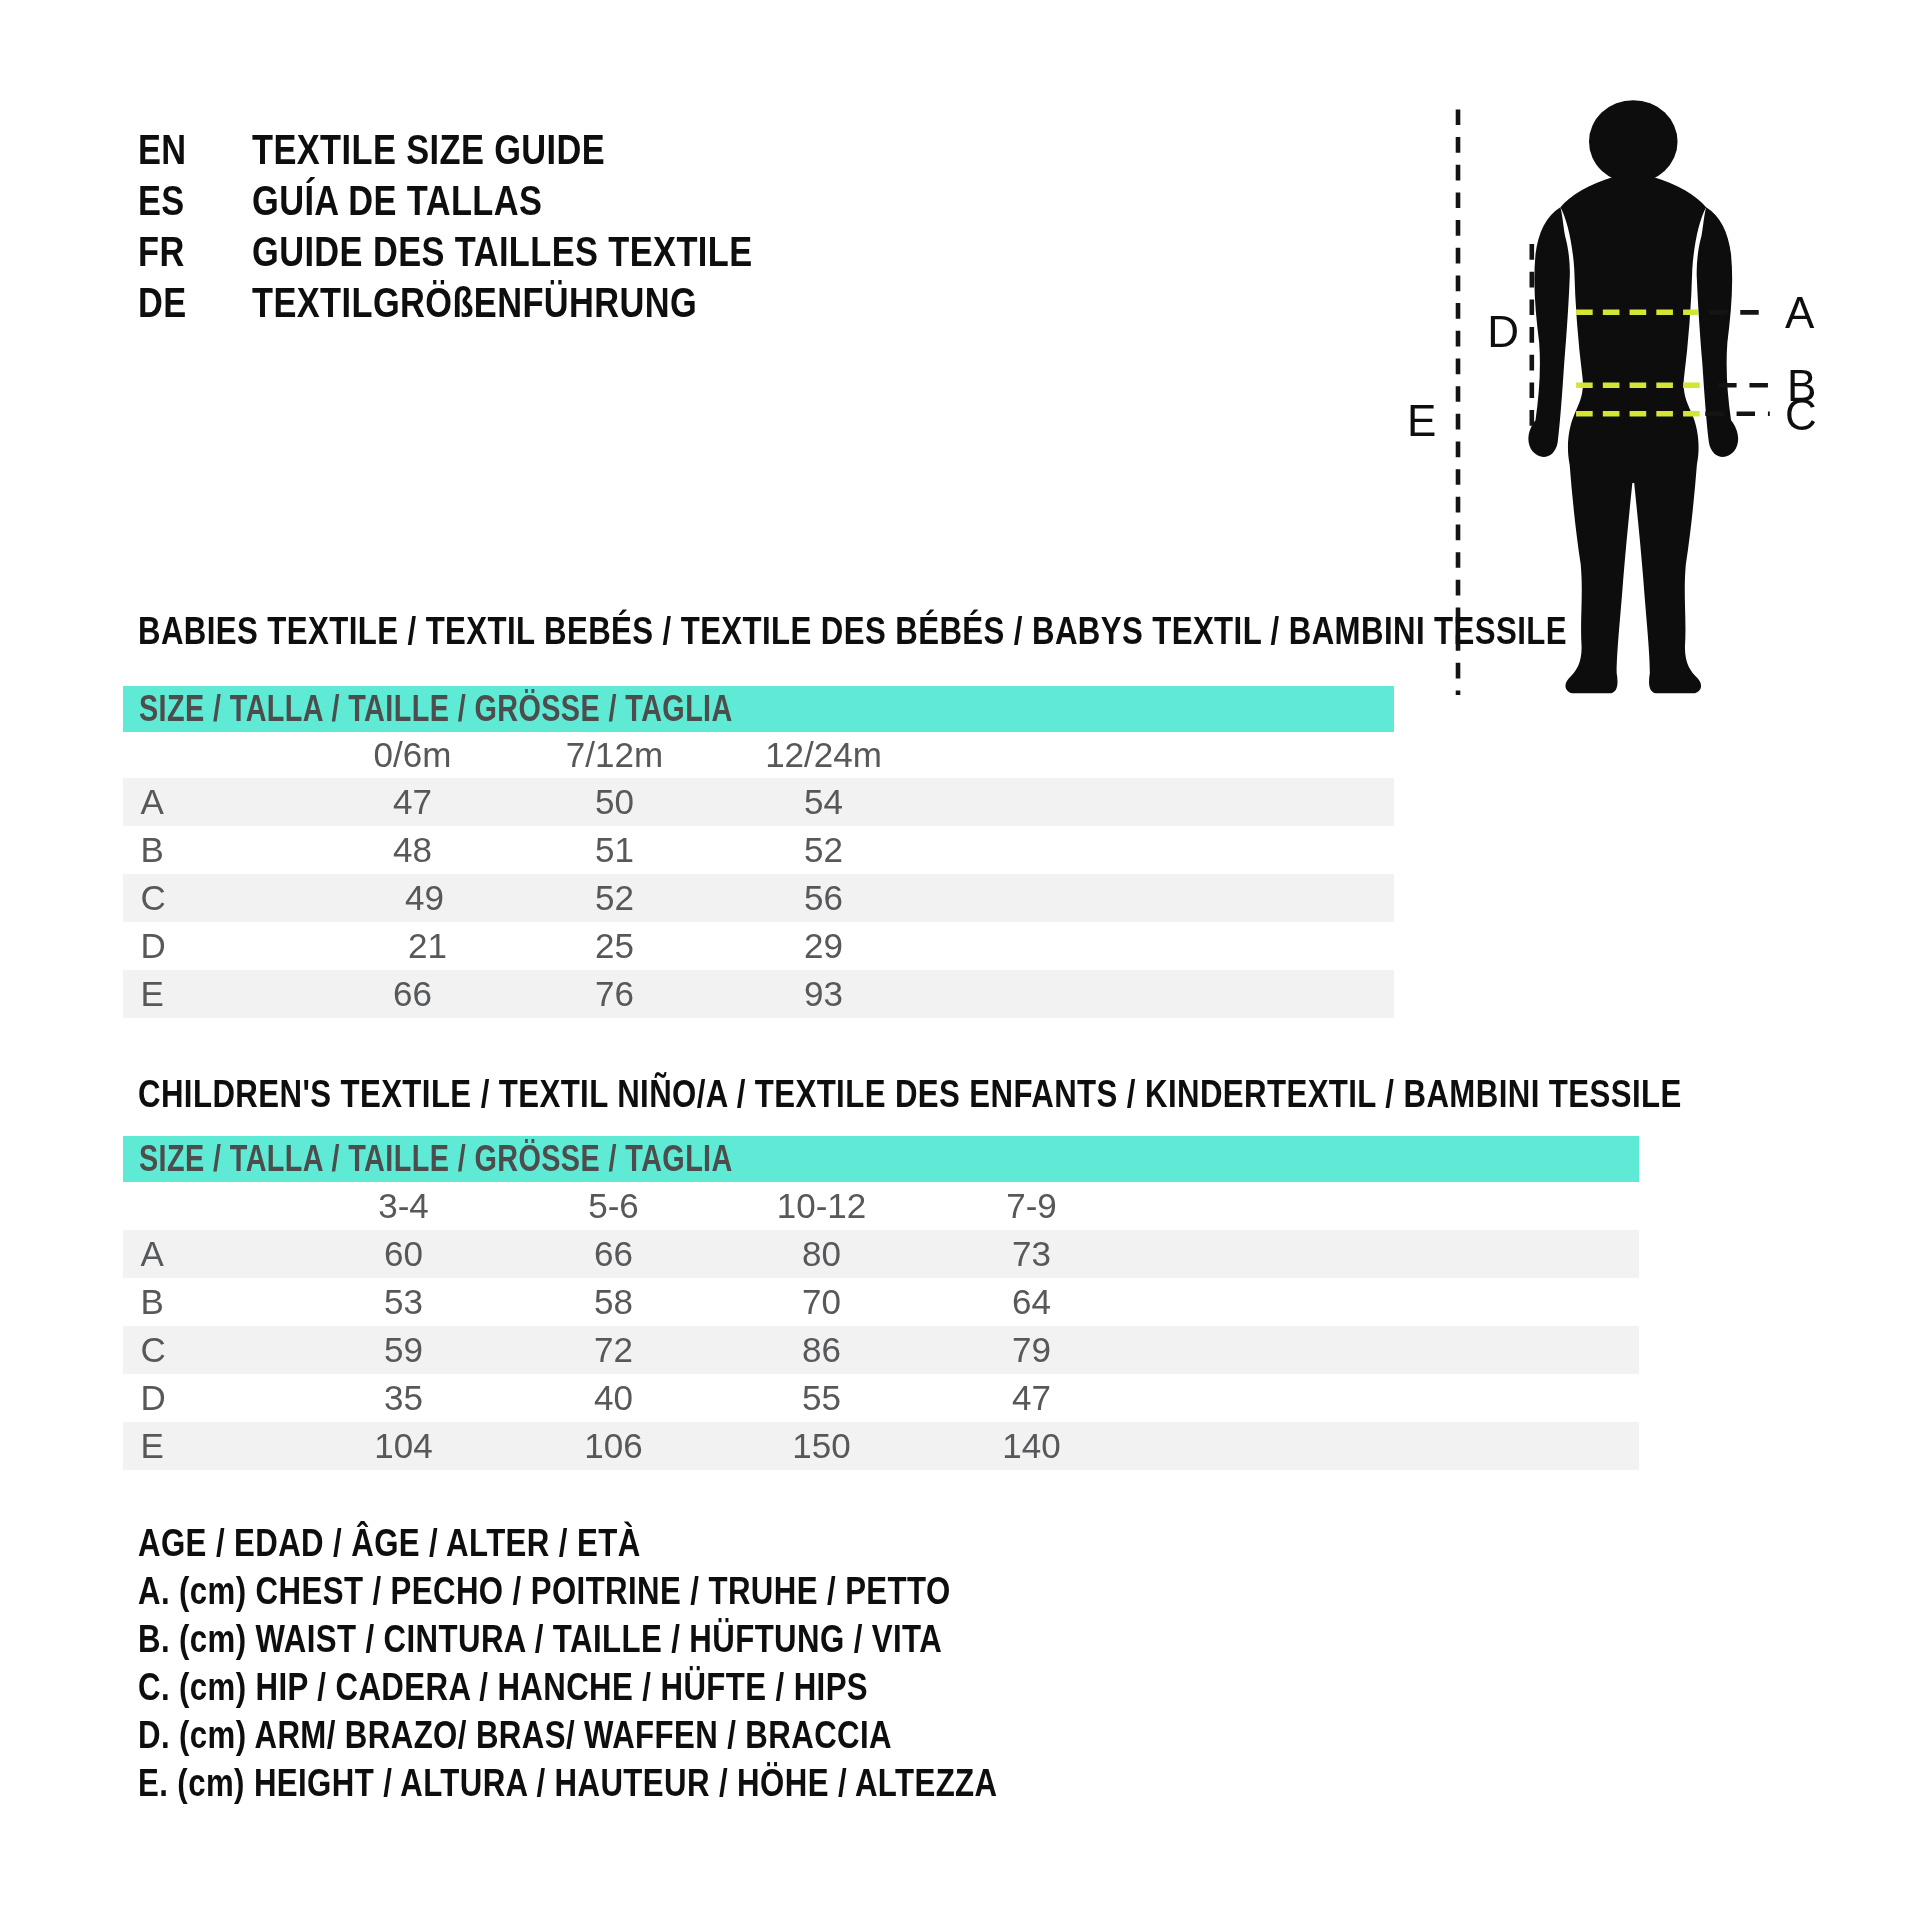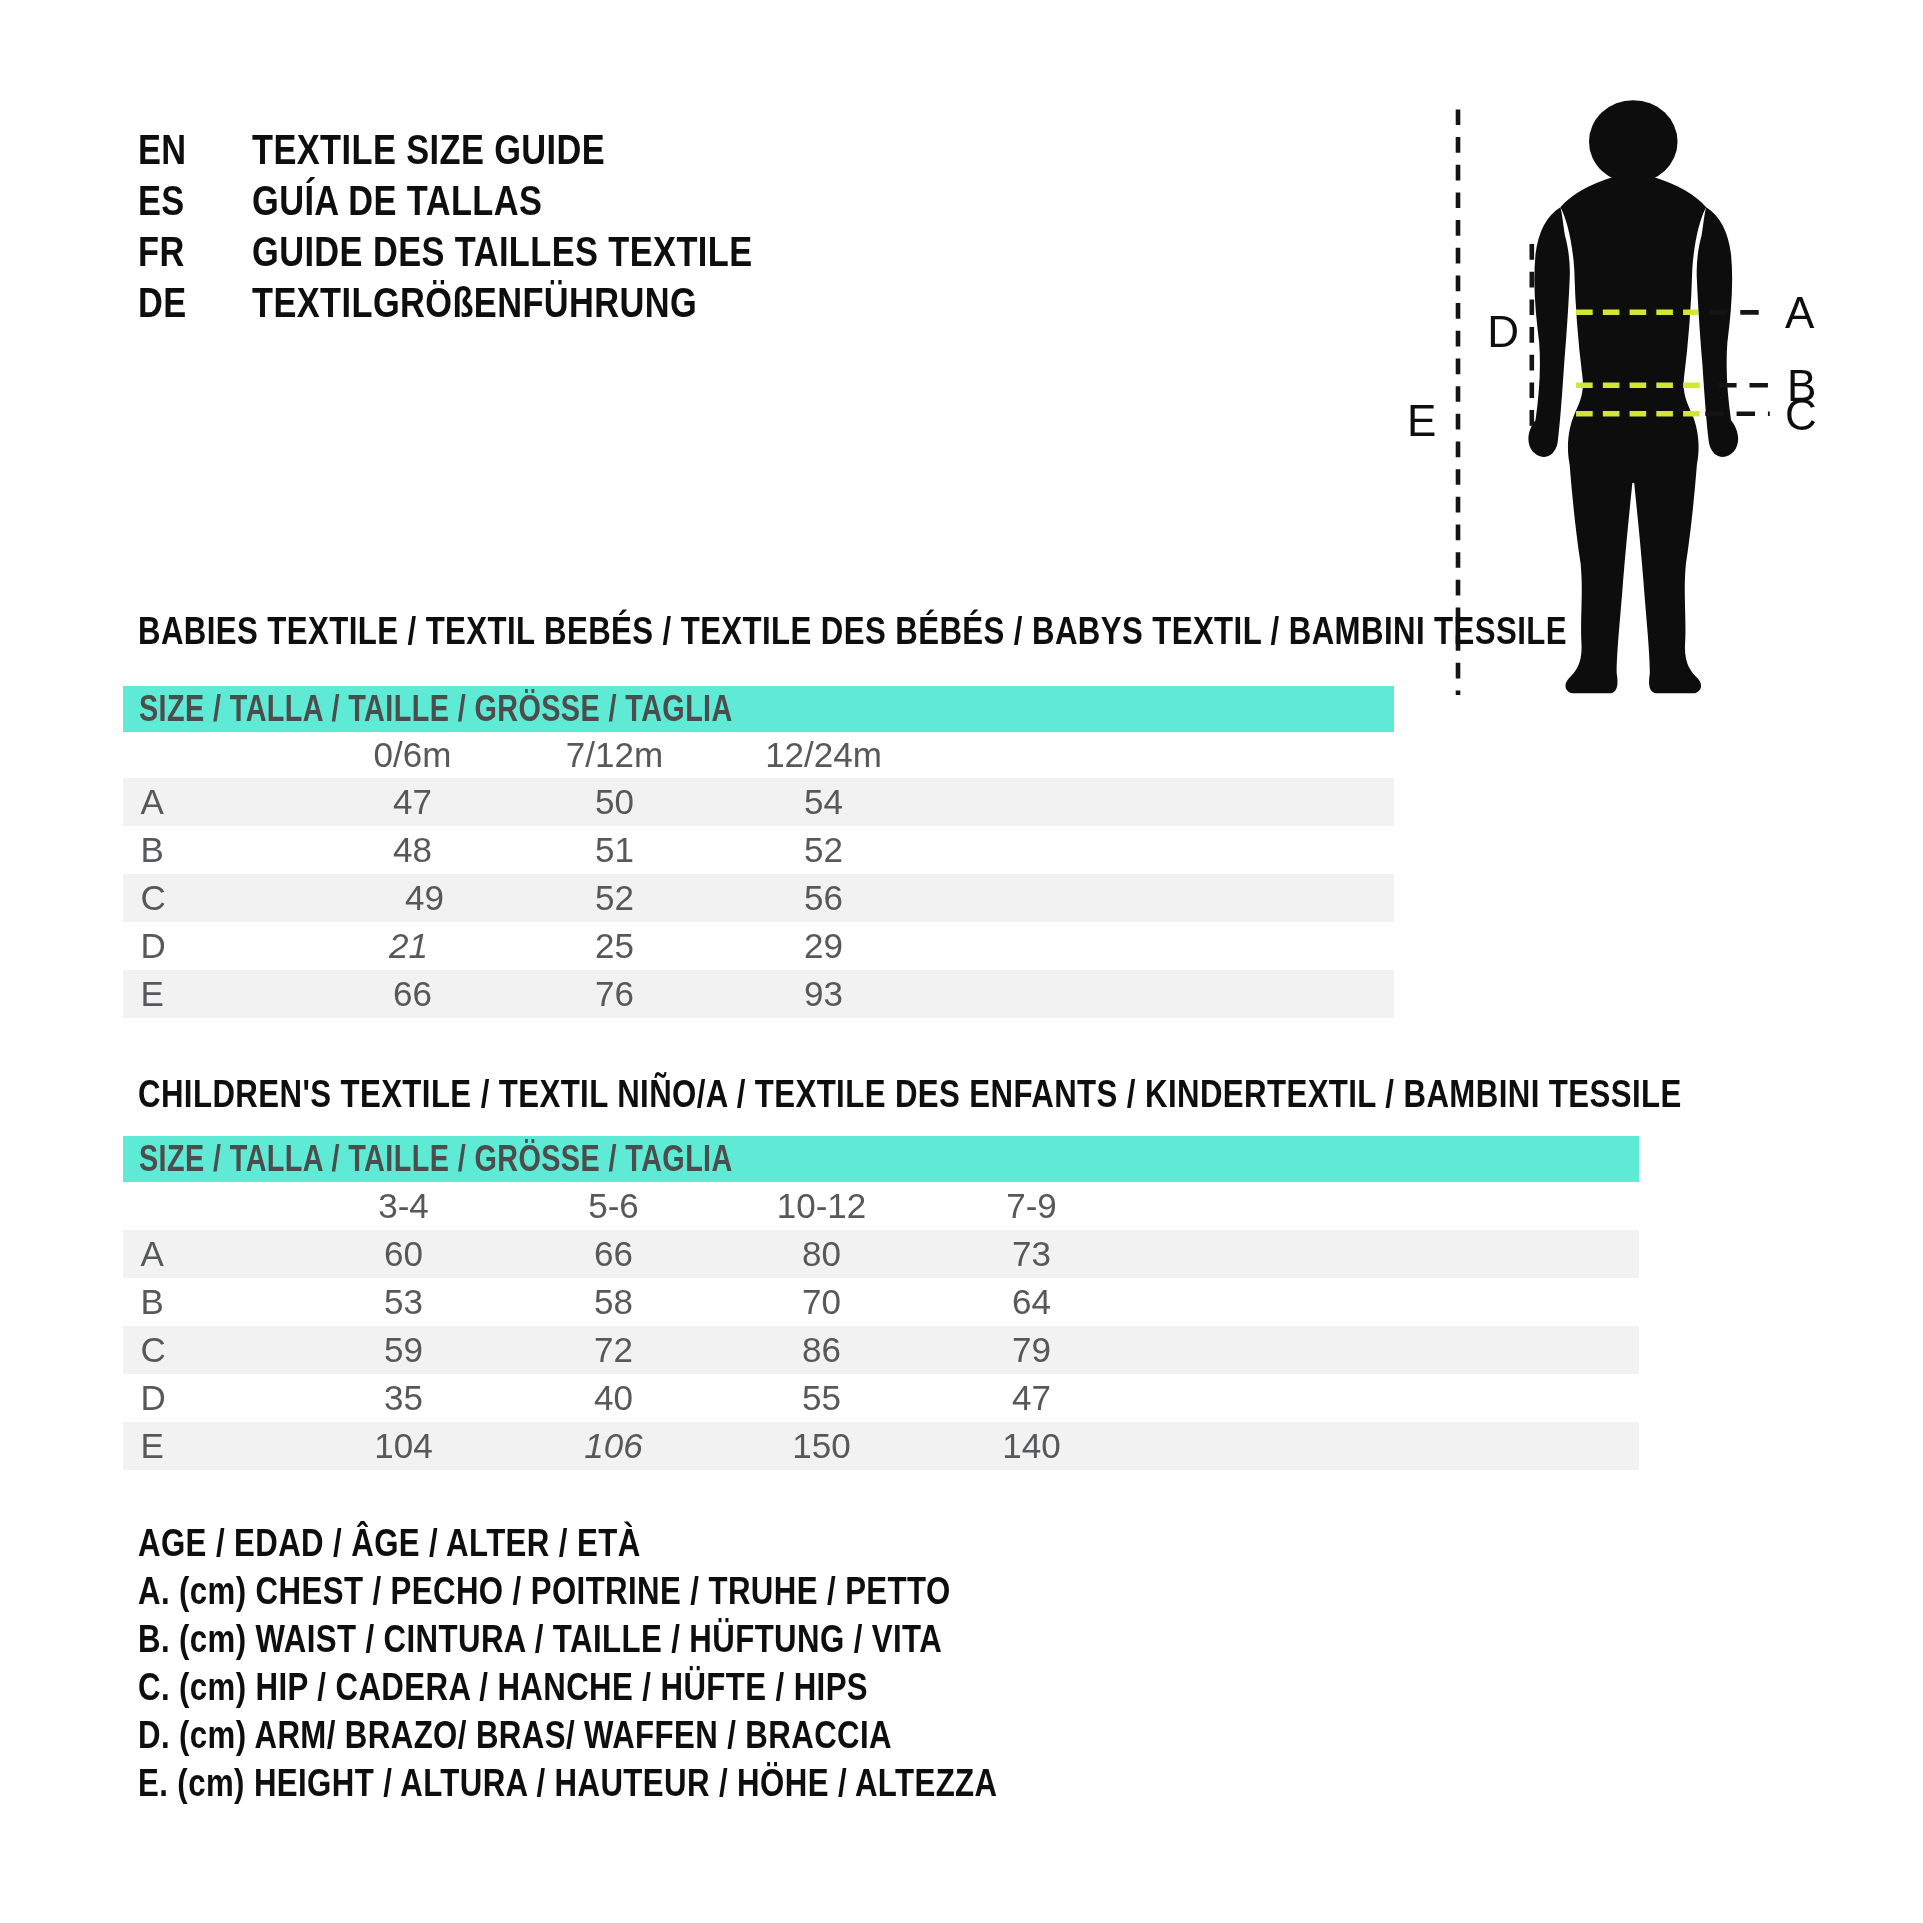--- a/index.html
+++ b/index.html
@@ -177,21 +177,21 @@
       <span class="cell" style="left:701px;">52</span>
     </div>
     <div class="row stripe">
       <span class="rlabel">C</span>
       <span class="cell" style="left:302px;">49</span>
       <span class="cell" style="left:492px;">52</span>
       <span class="cell" style="left:701px;">56</span>
     </div>
     <div class="row">
       <span class="rlabel">D</span>
-      <span class="cell" style="left:286px;font-style:italic;">21</span>
+      <span class="cell" style="left:305px;">21</span>
       <span class="cell" style="left:492px;">25</span>
       <span class="cell" style="left:701px;">29</span>
     </div>
     <div class="row stripe">
       <span class="rlabel">E</span>
       <span class="cell" style="left:290px;">66</span>
       <span class="cell" style="left:492px;">76</span>
       <span class="cell" style="left:701px;">93</span>
     </div>
   </div>
@@ -233,21 +233,21 @@
     <div class="row">
       <span class="rlabel">D</span>
       <span class="cell" style="left:281px;">35</span>
       <span class="cell" style="left:491px;">40</span>
       <span class="cell" style="left:699px;">55</span>
       <span class="cell" style="left:909px;">47</span>
     </div>
     <div class="row stripe">
       <span class="rlabel">E</span>
       <span class="cell" style="left:281px;">104</span>
-      <span class="cell" style="left:491px;font-style:italic;">106</span>
+      <span class="cell" style="left:491px;">106</span>
       <span class="cell" style="left:699px;">150</span>
       <span class="cell" style="left:909px;">140</span>
     </div>
   </div>
 
   <div class="legend">
     <div class="legend-line">
         <span class="cnd">AGE / EDAD / ÂGE / ALTER / ETÀ</span>
       </div>
     <div class="legend-line">

